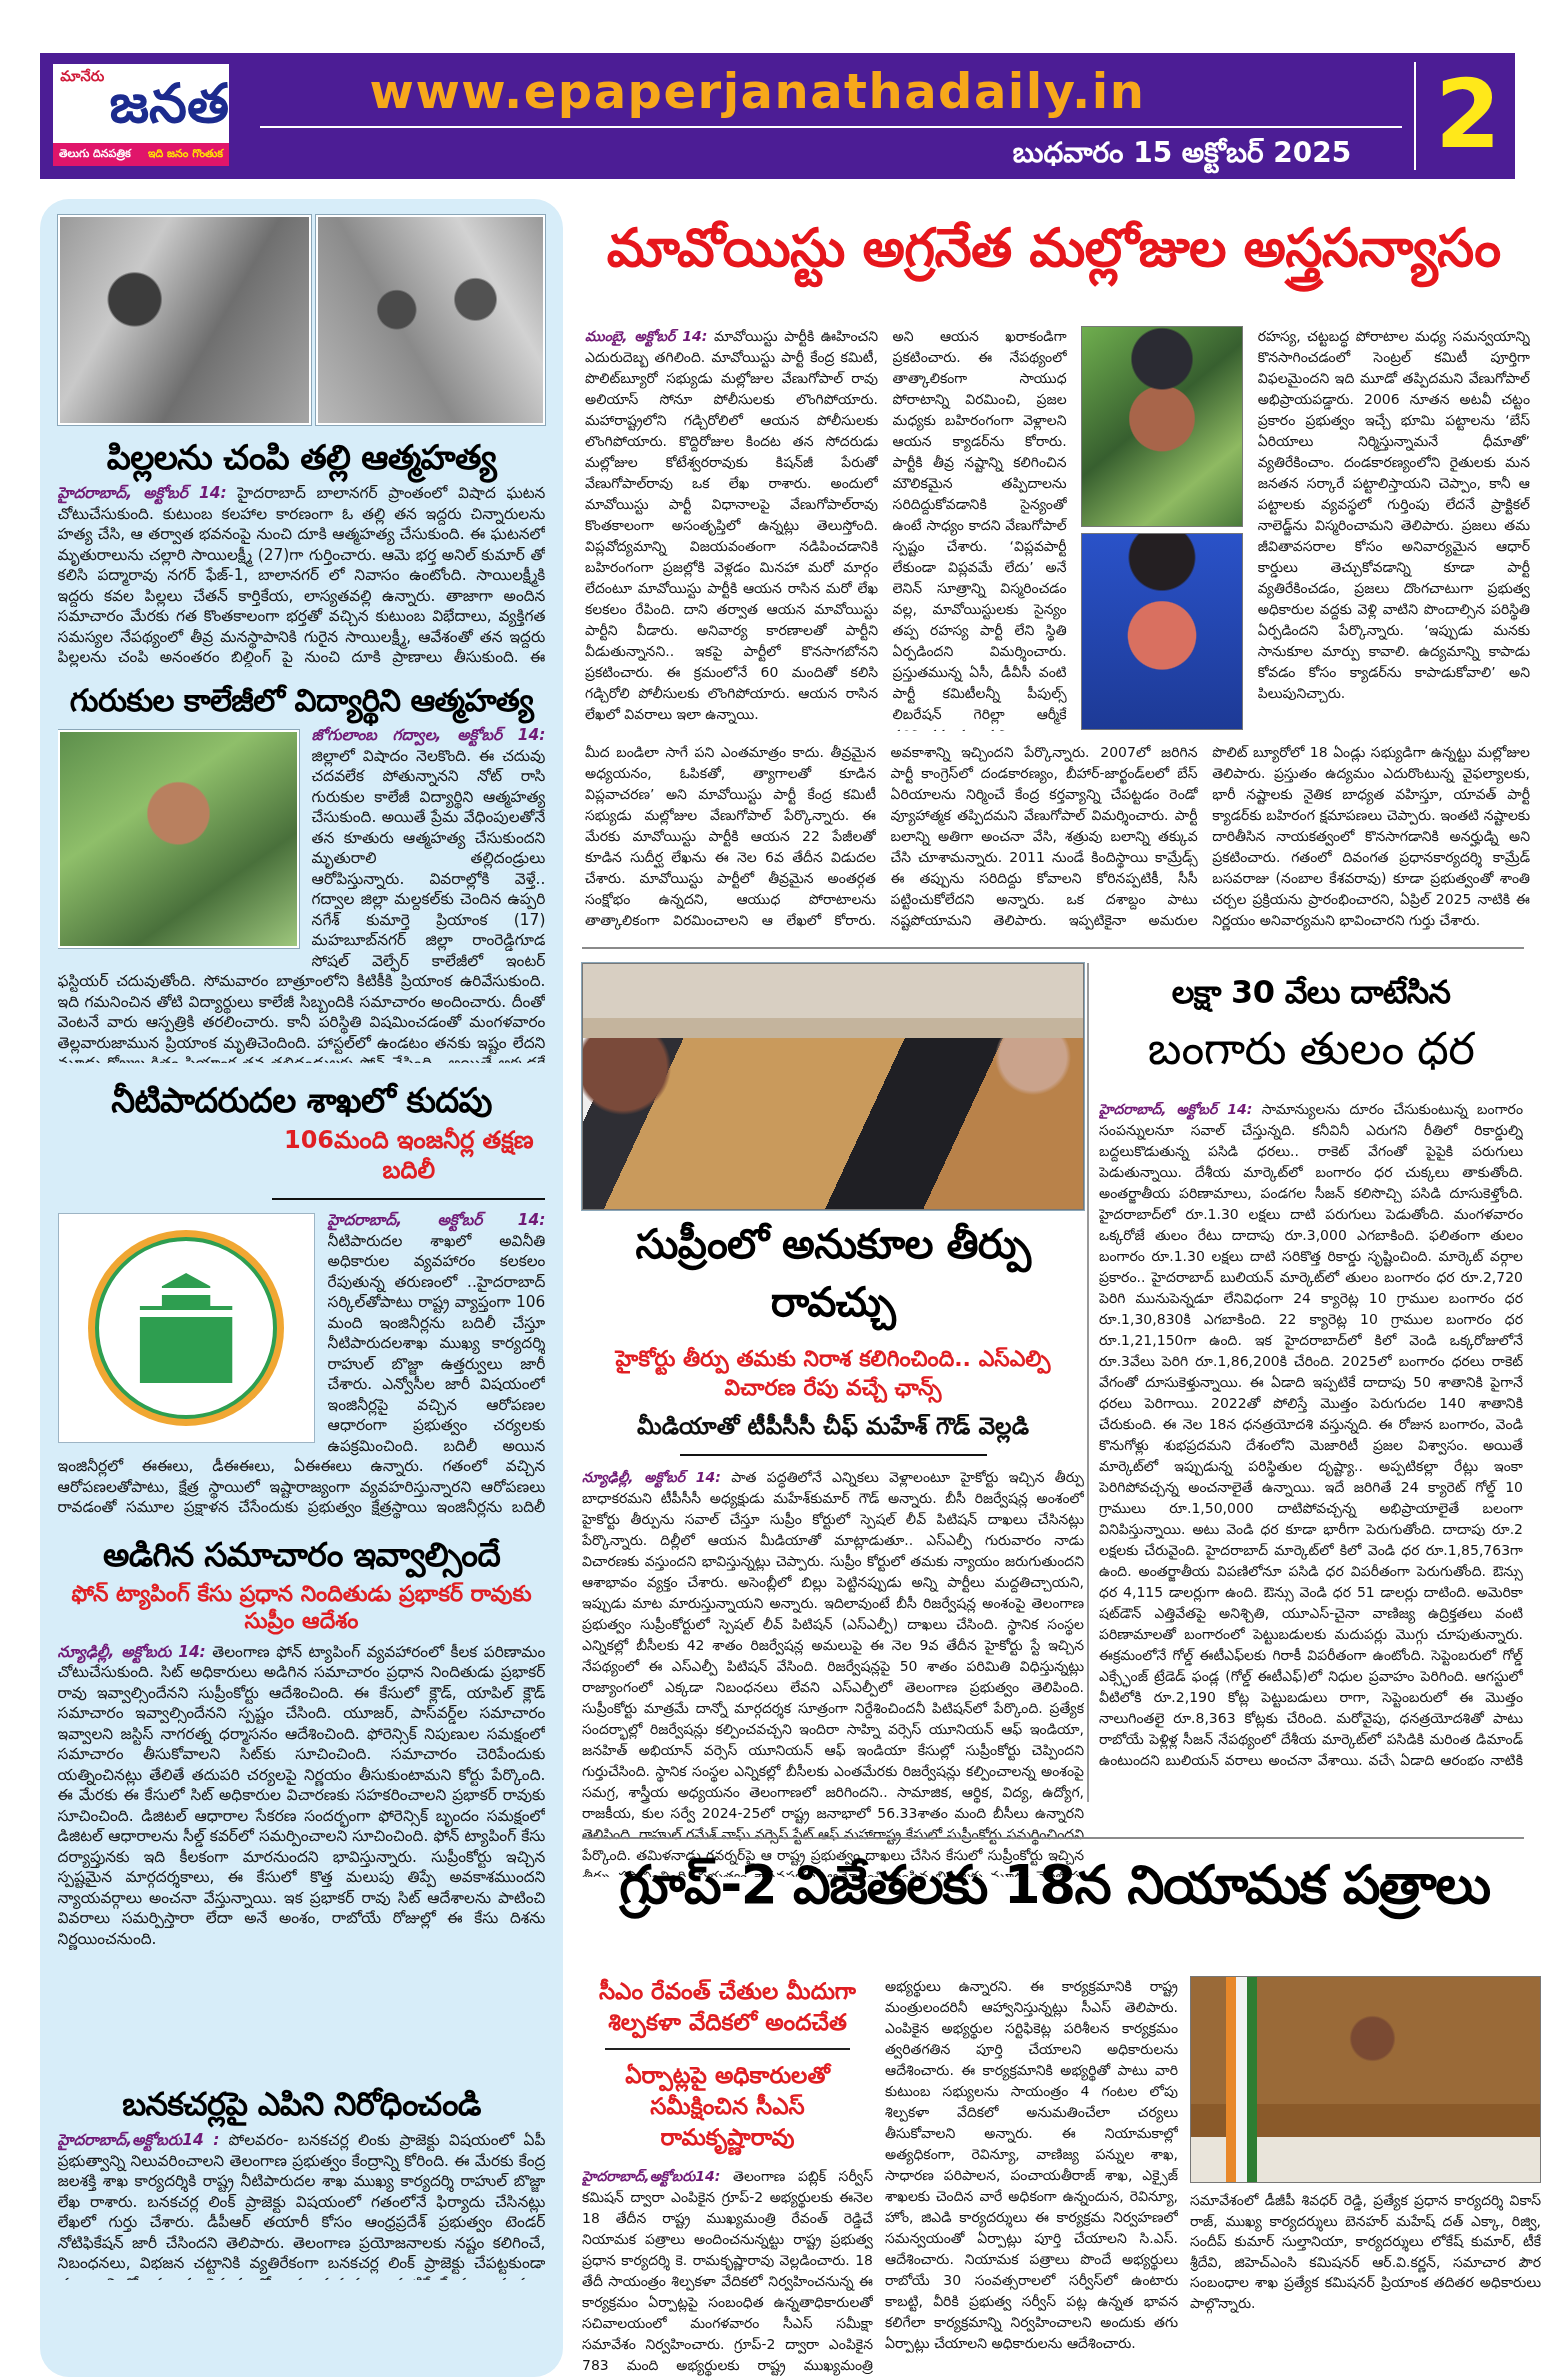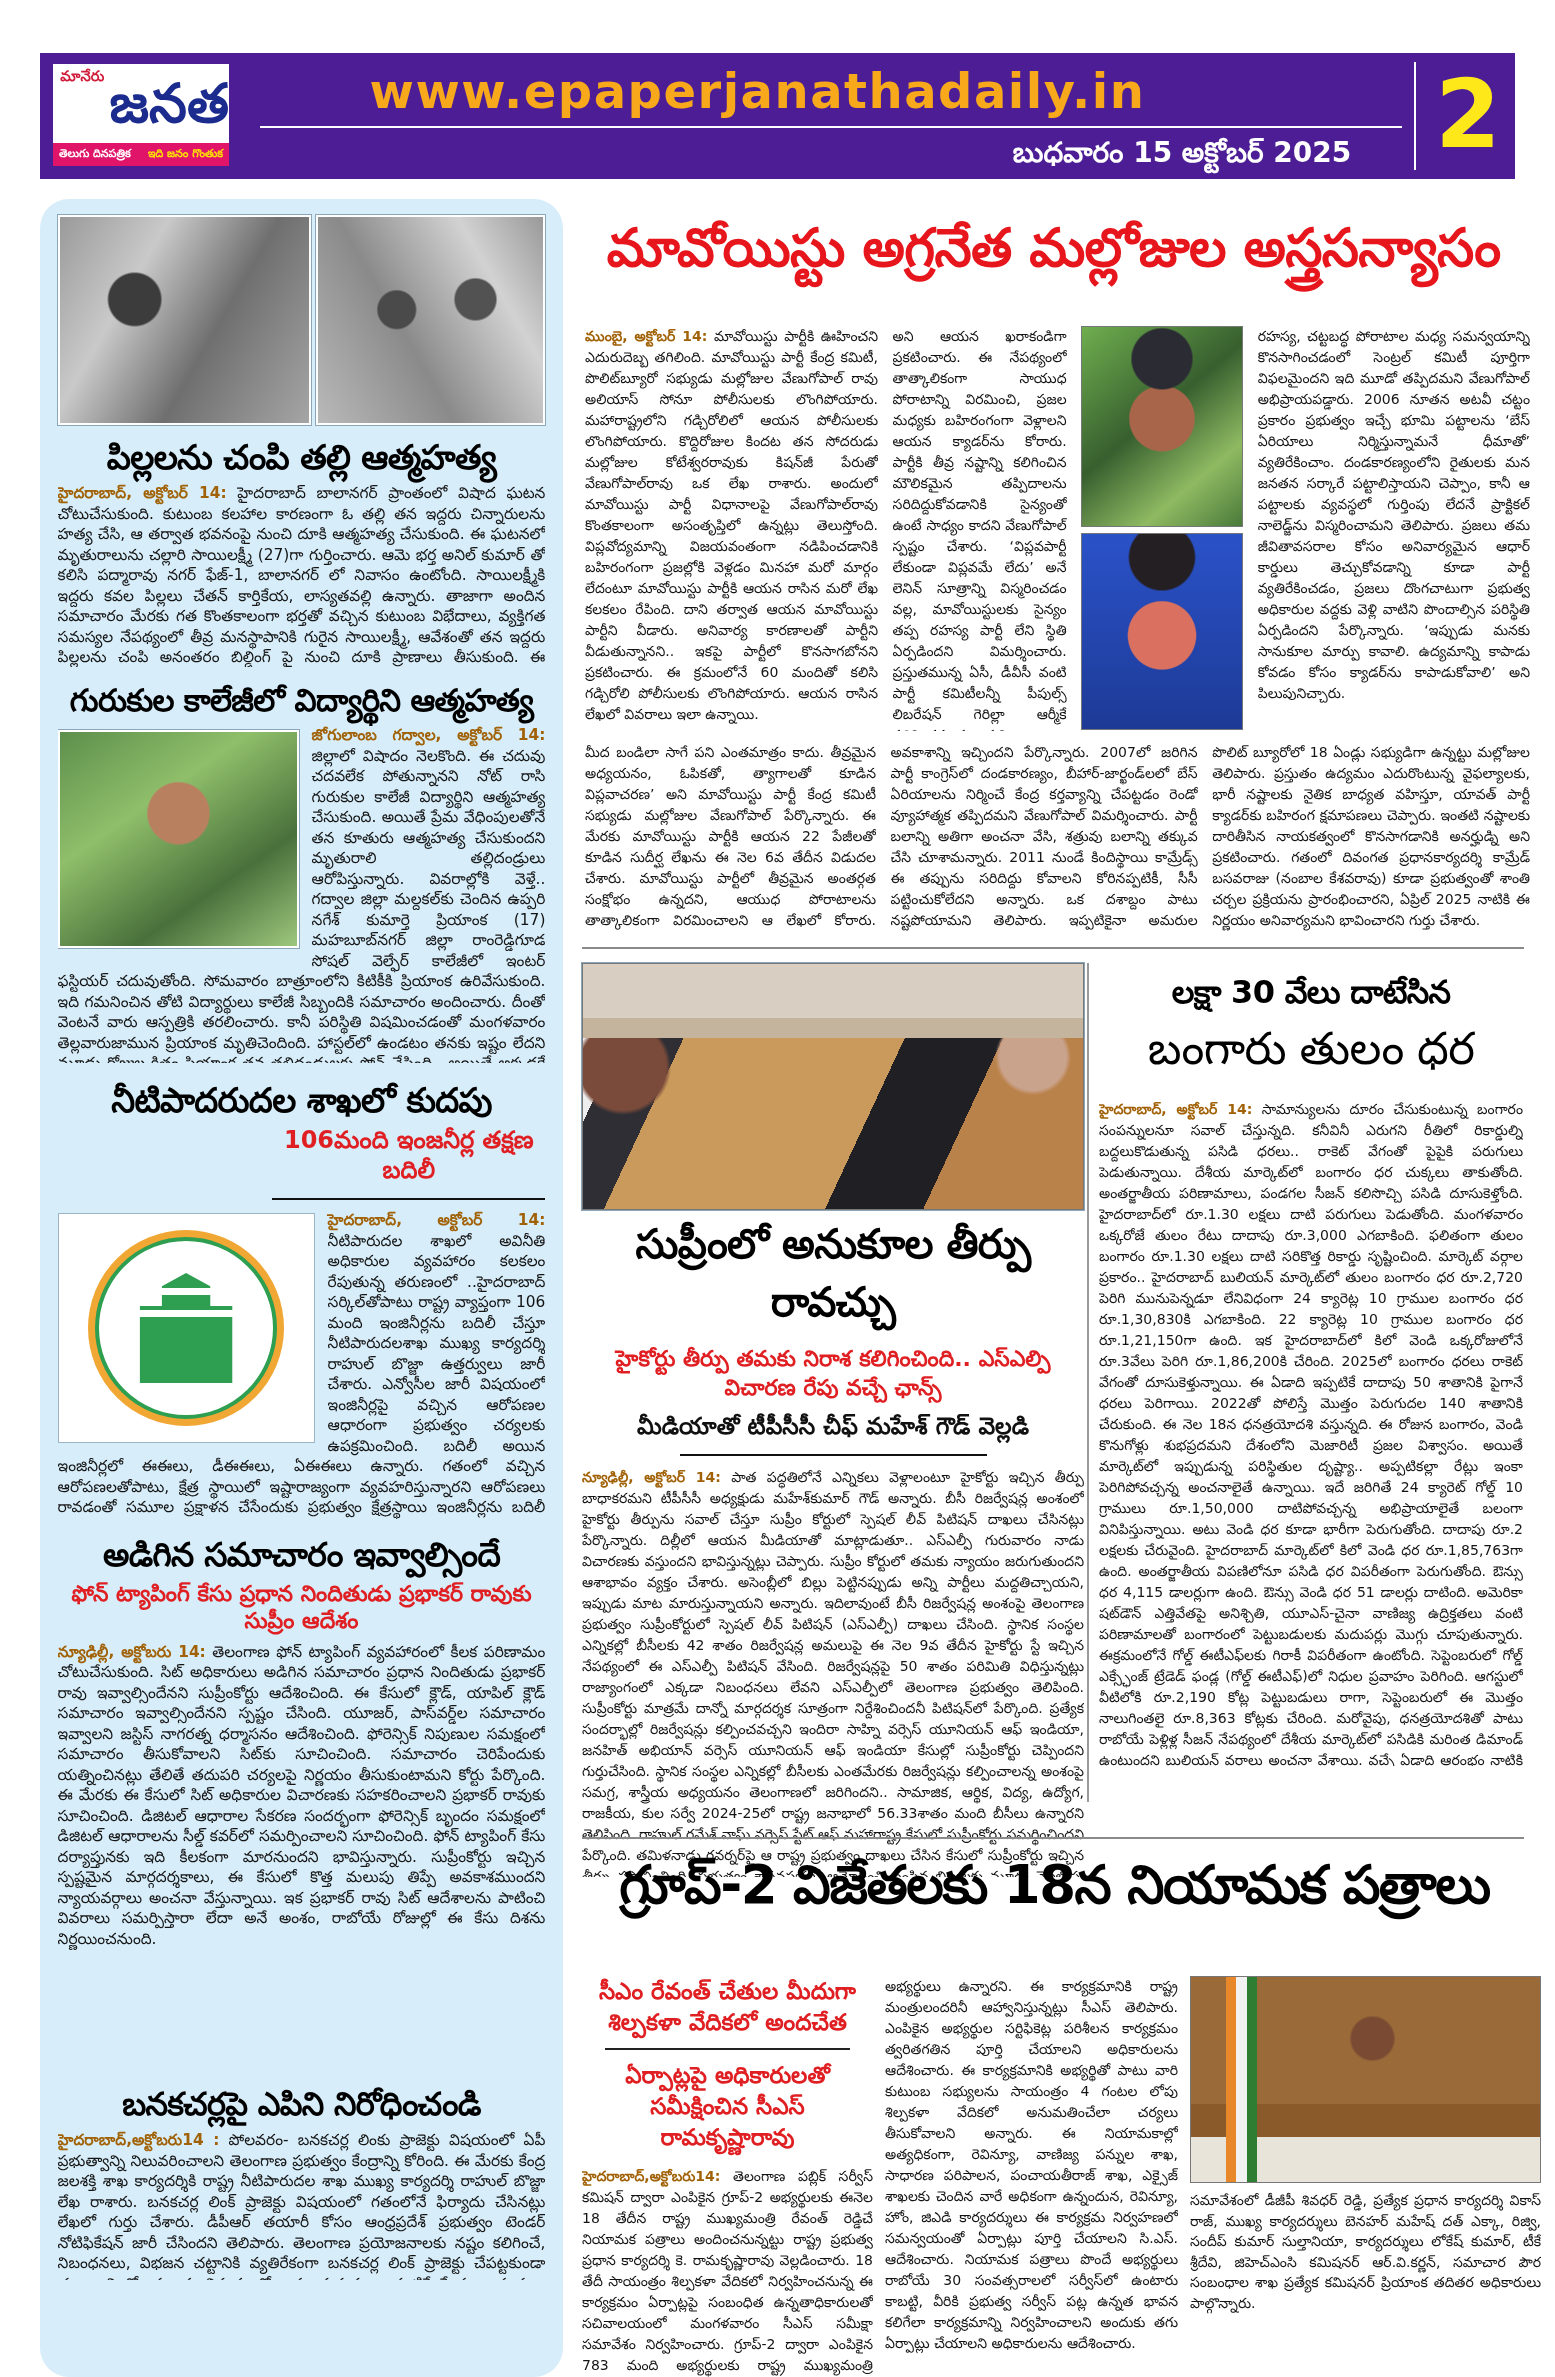--- a/index.html
+++ b/index.html
@@ -32,21 +32,21 @@
   .headline{font-weight:800;color:#000;text-align:center;line-height:1.12;letter-spacing:-0.7px;}
   .h-s1{font-size:34px;margin:13px 0 7.3px;}
   .h-s2{font-size:31px;margin:16px 0 7.3px;}
   .h-s3{font-size:34px;margin:17.6px 0 5.9px;}
   .h-s4{font-size:33px;margin:17.6px 0 5.9px;}
   .h-s5{font-size:32px;margin:19px 0 7.3px;}
   .sub-red{color:#e01f23;font-weight:800;text-align:center;line-height:1.25;}
   .s3-sub{font-size:24px;width:56%;margin-left:44%;padding-bottom:13px;border-bottom:2.2px solid #111;}
   .s4-sub{font-size:22px;margin:1.5px 0 7.3px;}
   .body-text{font-size:15.4px;line-height:20.5px;text-align:justify;color:#141414;}
-  .dateline{font-weight:800;color:#a16207;}
+  .dateline{font-weight:800;color:#701a75;font-style:italic;}
   #s1-body{height:184px;overflow:hidden;}
   #s2-block{height:338px;overflow:hidden;}
   #s2-photo{float:left;width:241px;height:218px;margin:4.4px 13px 4.4px 0;background:
      radial-gradient(circle at 50% 38%,#b9805f 0 17%,transparent 18%),
      linear-gradient(145deg,#5d8f4c 0%,#8fbf6a 35%,#49703b 70%,#9ec77d 100%);}
   #s3-block{height:309px;overflow:hidden;}
   #s3-emblem-box{float:left;width:255px;height:228px;margin:2.9px 13px 2.9px 0;background:#ffffff;border:0.7px solid #9db4c4;display:flex;align-items:center;justify-content:center;}
   #emblem-outer{width:196px;height:196px;border-radius:50%;background:#f0a733;display:flex;align-items:center;justify-content:center;}
   #emblem-mid{width:174px;height:174px;border-radius:50%;background:#ffffff;border:4.4px solid #2e9e50;display:flex;align-items:center;justify-content:center;}
   #emblem-core{width:110px;height:110px;background:

